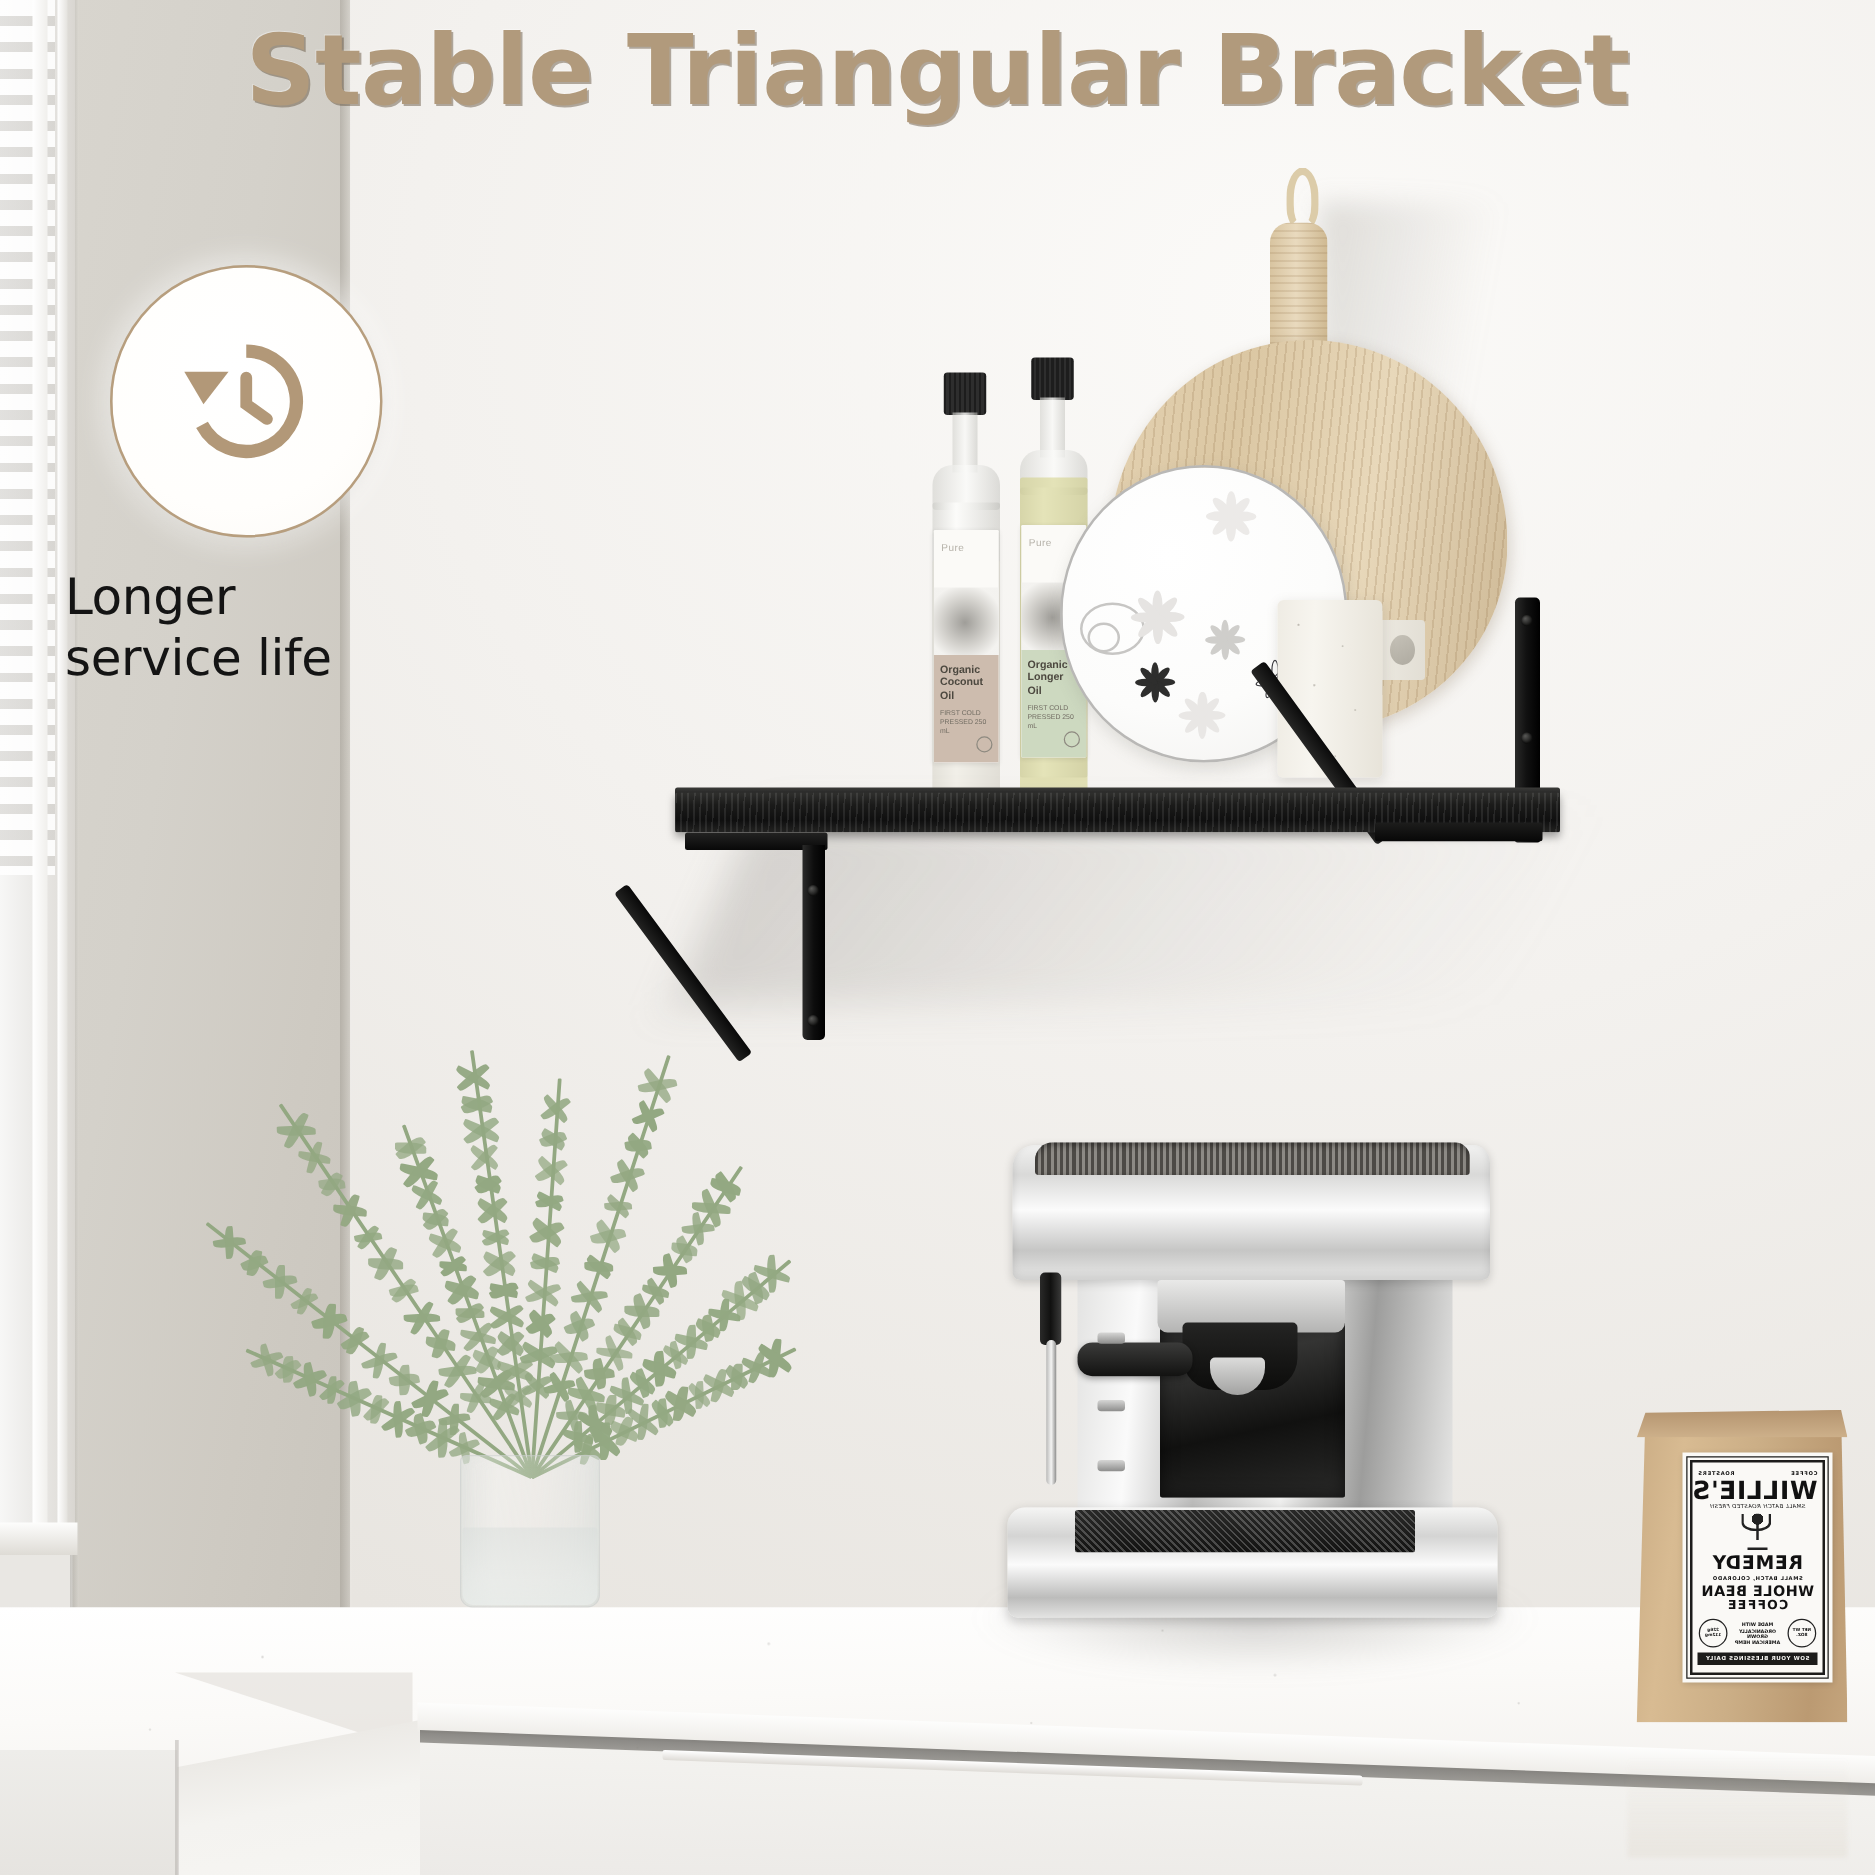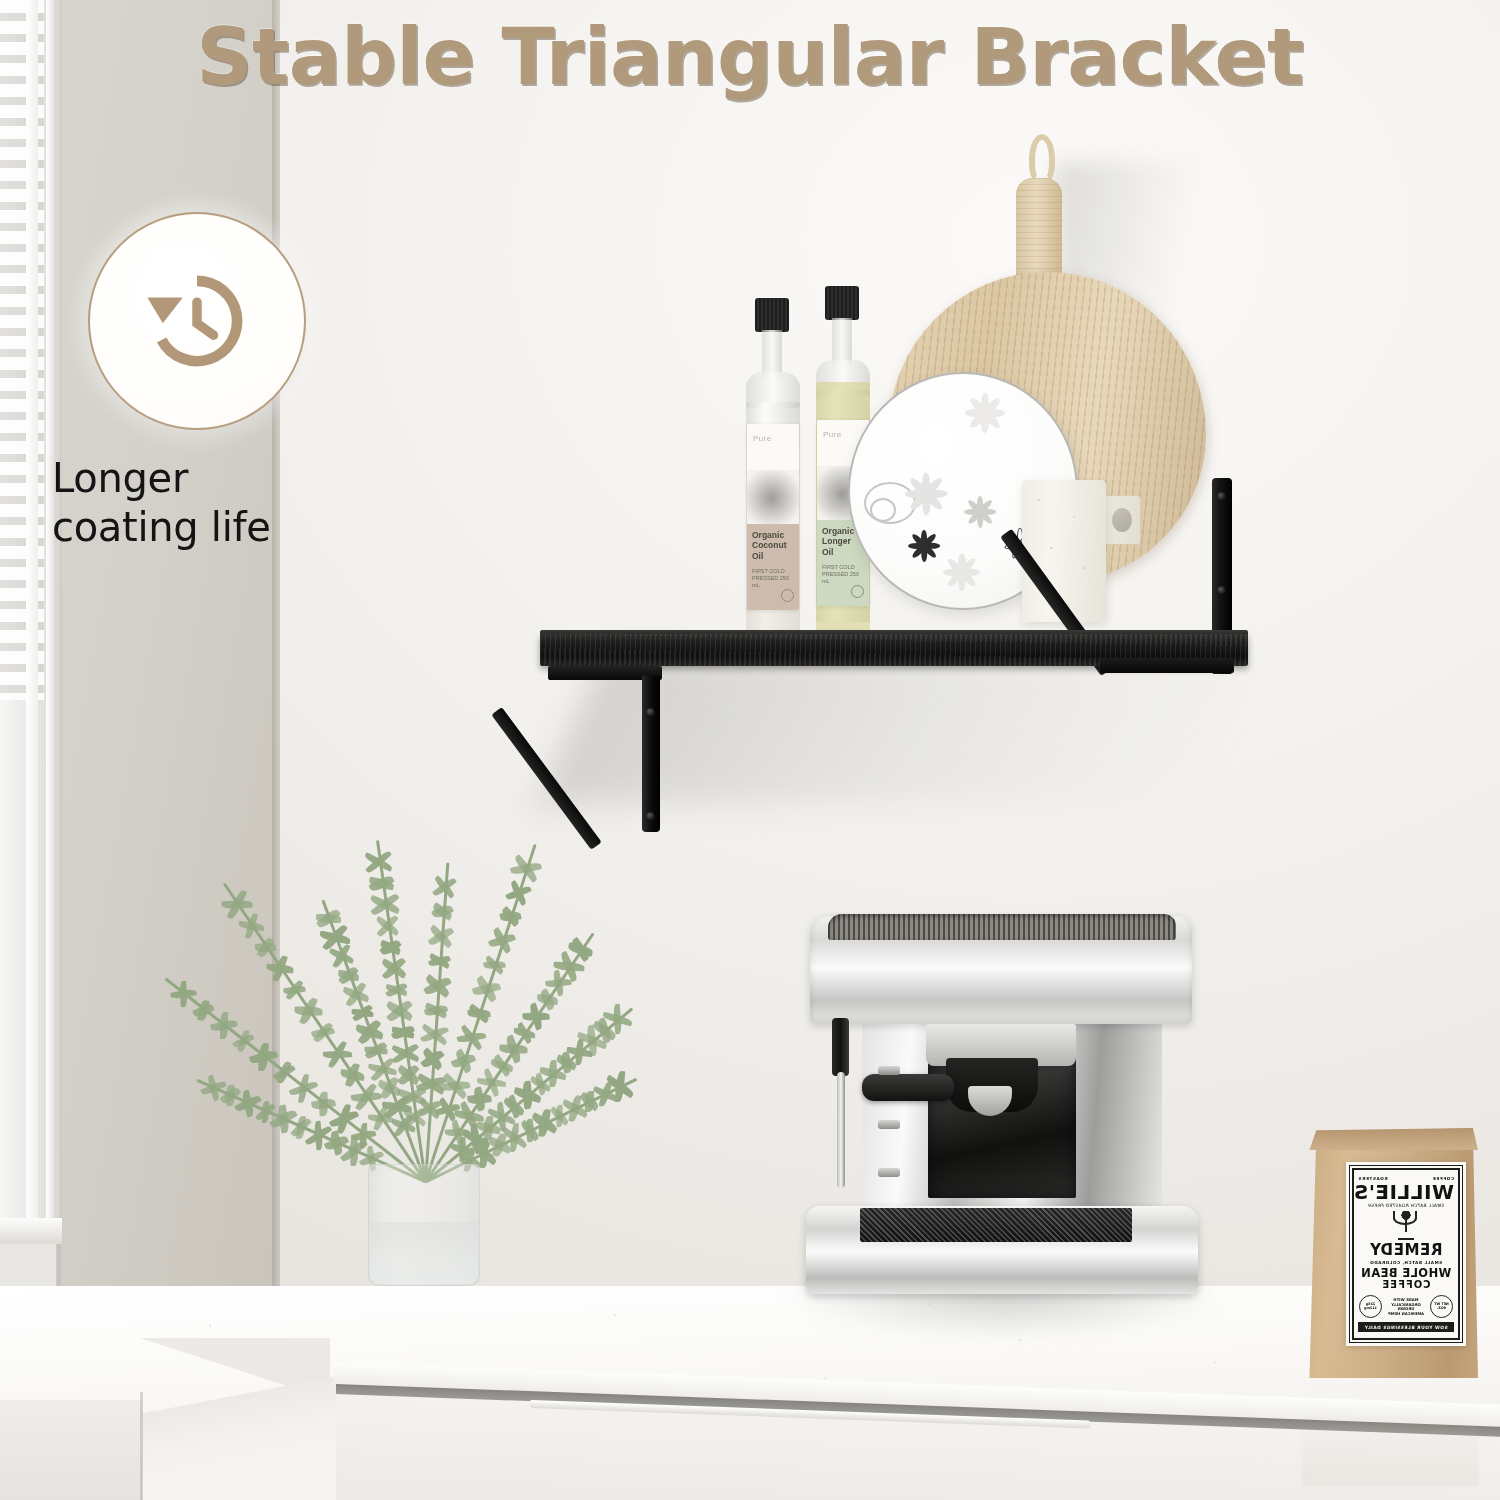--- a/index.html
+++ b/index.html
@@ -545,21 +545,21 @@
       <span>
         <svg viewBox="0 0 100 100" fill="none" stroke="#b29878" stroke-width="9" stroke-linecap="butt" stroke-linejoin="miter">
           <path d="M50 16 A34 34 0 1 1 20 66"></path>
           <path d="M50 34 L50 52 L64 62" stroke-width="8" stroke-linecap="round"></path>
           <polygon points="8,30 38,30 21,52" fill="#b29878" stroke="none"></polygon>
         </svg>
       </span>
     </div>
     <div class="feat-label">
       <div>Longer</div>
-      <div>coating life</div>
+      <div>service life</div>
     </div>
   </div>
 
 
 
   <div class="obj" id="board">
     <div class="board-shadow"></div>
     <div class="board-loop"></div>
     <div class="board-handle"></div>
     <div class="board-disc"></div>

